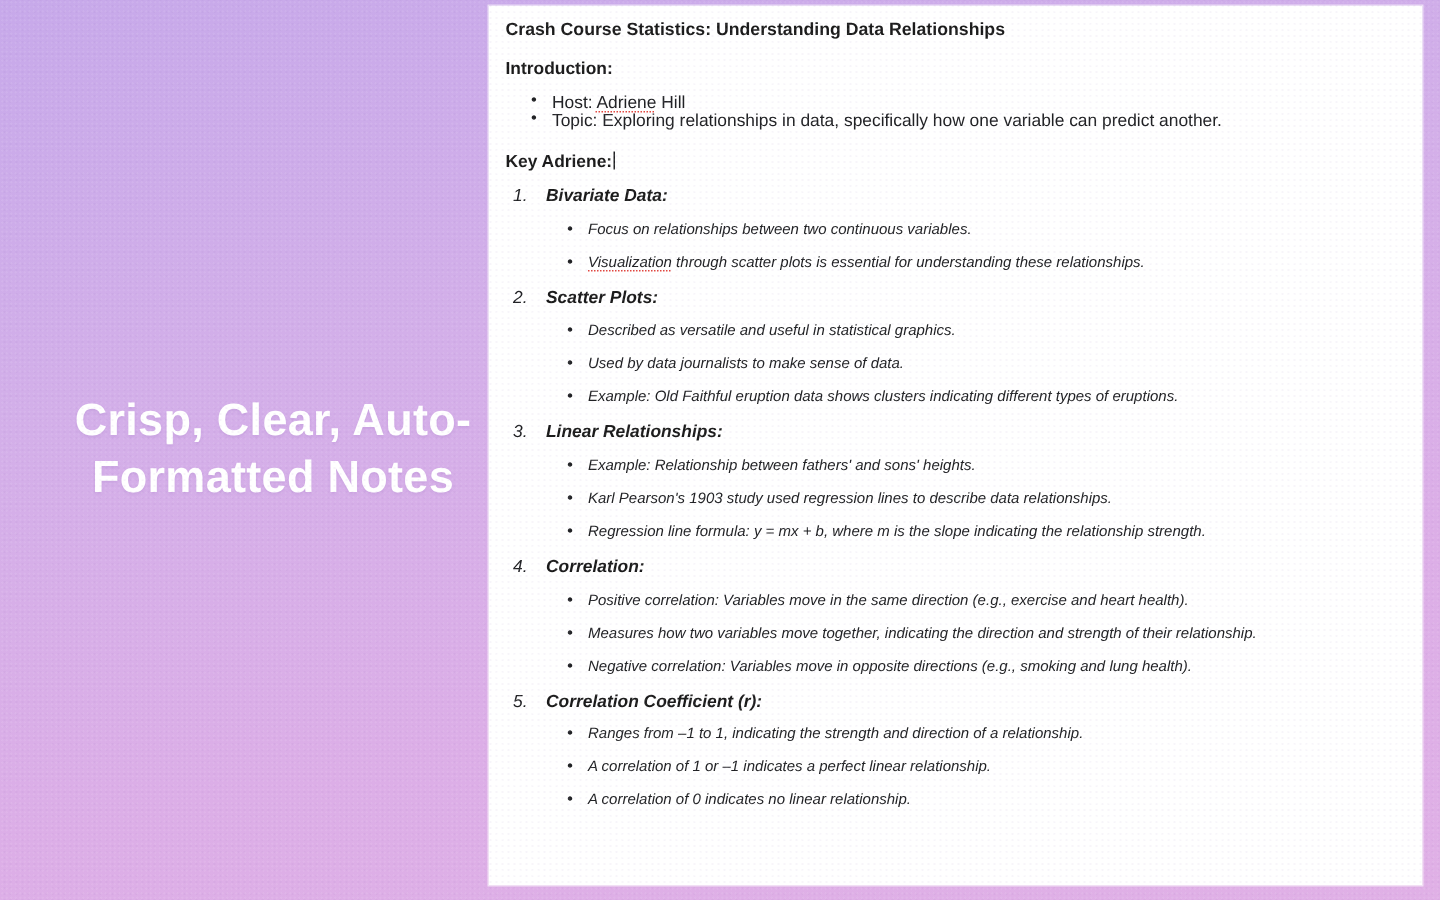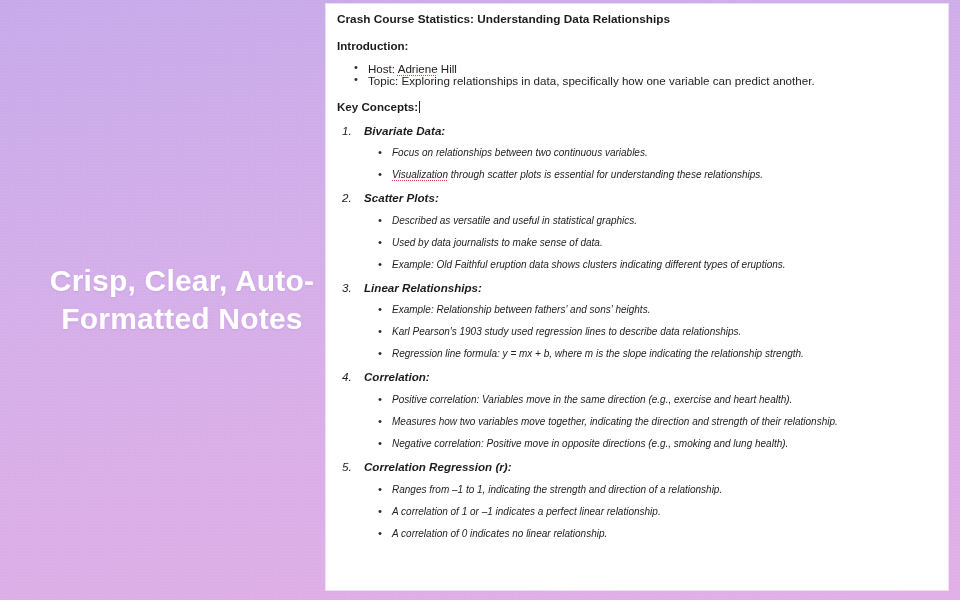--- a/index.html
+++ b/index.html
@@ -205,21 +205,21 @@
 
       <div class="doc-title">Crash Course Statistics: Understanding Data Relationships</div>
 
       <div class="section-head">Introduction:</div>
 
       <ul class="lvl1" id="intro-list">
           <li><span>Host: </span><span class="misspelled">Adriene</span><span> Hill</span></li>
           <li><span>Topic: Exploring relationships in data, specifically how one variable can predict another.</span></li>
         </ul>
 
-      <div class="section-head"><span>Key Concepts:</span><span class="caret"></span></div>
+      <div class="section-head"><span>Key Adriene:</span><span class="caret"></span></div>
 
       <ol class="concepts" id="concepts-list">
           <li>
             <span class="concept-title">Bivariate Data:</span>
             <ul class="lvl2">
               <li><span>Focus on relationships between two continuous variables.</span></li>
               <li><span class="misspelled">Visualization</span><span> through scatter plots is essential for understanding these relationships.</span></li>
             </ul>
           </li>
           <li>
@@ -236,25 +236,25 @@
               <li><span>Example: Relationship between fathers' and sons' heights.</span></li>
               <li><span>Karl Pearson's 1903 study used regression lines to describe data relationships.</span></li>
               <li><span>Regression line formula: y = mx + b, where m is the slope indicating the relationship strength.</span></li>
             </ul>
           </li>
           <li>
             <span class="concept-title">Correlation:</span>
             <ul class="lvl2">
               <li><span>Positive correlation: Variables move in the same direction (e.g., exercise and heart health).</span></li>
               <li><span>Measures how two variables move together, indicating the direction and strength of their relationship.</span></li>
-              <li><span>Negative correlation: Positive move in opposite directions (e.g., smoking and lung health).</span></li>
-            </ul>
-          </li>
-          <li>
-            <span class="concept-title">Correlation Regression (r):</span>
+              <li><span>Negative correlation: Variables move in opposite directions (e.g., smoking and lung health).</span></li>
+            </ul>
+          </li>
+          <li>
+            <span class="concept-title">Correlation Coefficient (r):</span>
             <ul class="lvl2">
               <li><span>Ranges from –1 to 1, indicating the strength and direction of a relationship.</span></li>
               <li><span>A correlation of 1 or –1 indicates a perfect linear relationship.</span></li>
               <li><span>A correlation of 0 indicates no linear relationship.</span></li>
             </ul>
           </li>
         </ol>
 
     </div>
   </div>

